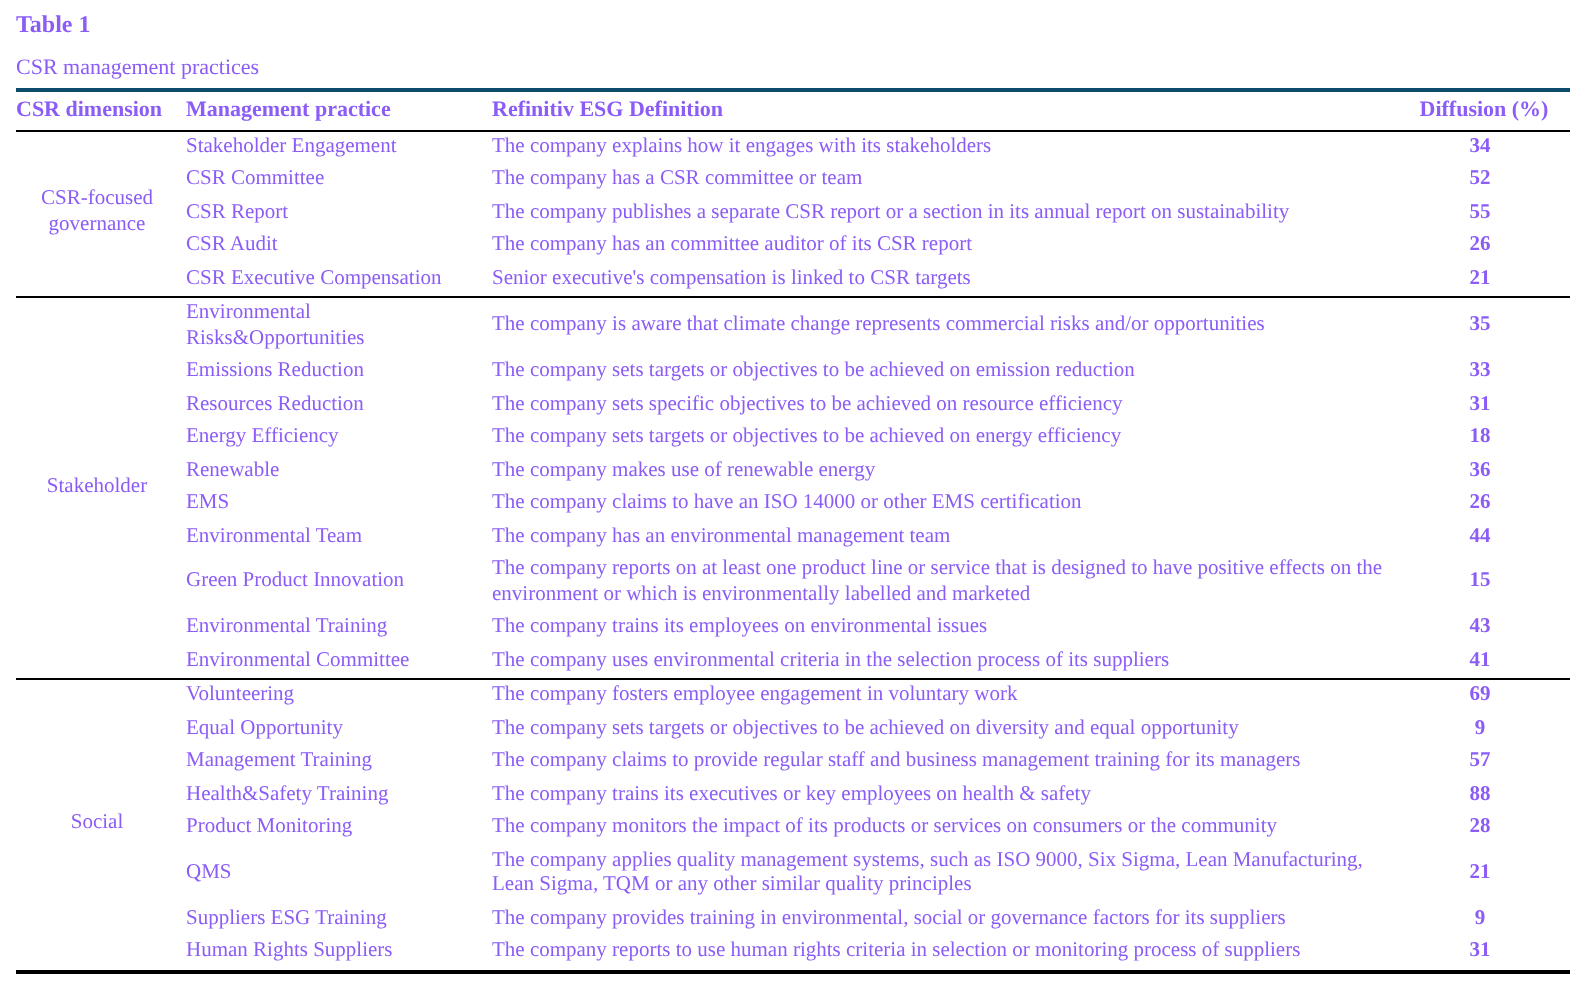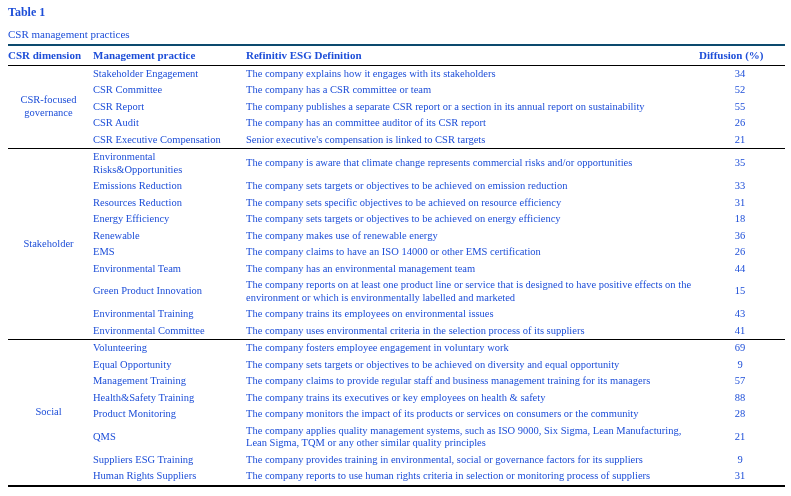--- a/index.html
+++ b/index.html
@@ -6,21 +6,21 @@
     margin: 0;
     padding: 0;
     background: #ffffff;
   }
   .page {
     width: 791px;
     height: 496px;
     box-sizing: border-box;
     padding: 5px 6px 0 8px;
     background: #ffffff;
-    color: #1d4ed8;
+    color: #8b5cf6;
     font-family: "Liberation Serif", "DejaVu Serif", serif;
     overflow: hidden;
   }
   .table-label {
     font-size: 12px;
     line-height: 14px;
     font-weight: bold;
     margin-bottom: 9px;
   }
   .table-caption {
@@ -38,35 +38,36 @@
   }
   table.csr-table th {
     font-weight: bold;
     text-align: left;
     vertical-align: middle;
     padding: 3px 4px 3px 0;
     border-bottom: 1px solid #000;
     font-size: 11px;
   }
   table.csr-table th.diffusion-col {
-    text-align: left;
+    text-align: center;
     padding-right: 0;
   }
   table.csr-table td {
     vertical-align: middle;
     padding: 2px 4px 2px 0;
   }
   td.dim-cell {
     vertical-align: top;
     padding-top: 3px;
     text-align: center;
   }
   td.diffusion-cell {
     text-align: center;
     padding-right: 8px;
+    font-weight: bold;
   }
   tr.section-start td {
     border-top: 1px solid #000;
   }
 </style>
 </head>
 <body>
 
 <div class="page">
   <div class="table-label">Table 1</div>

